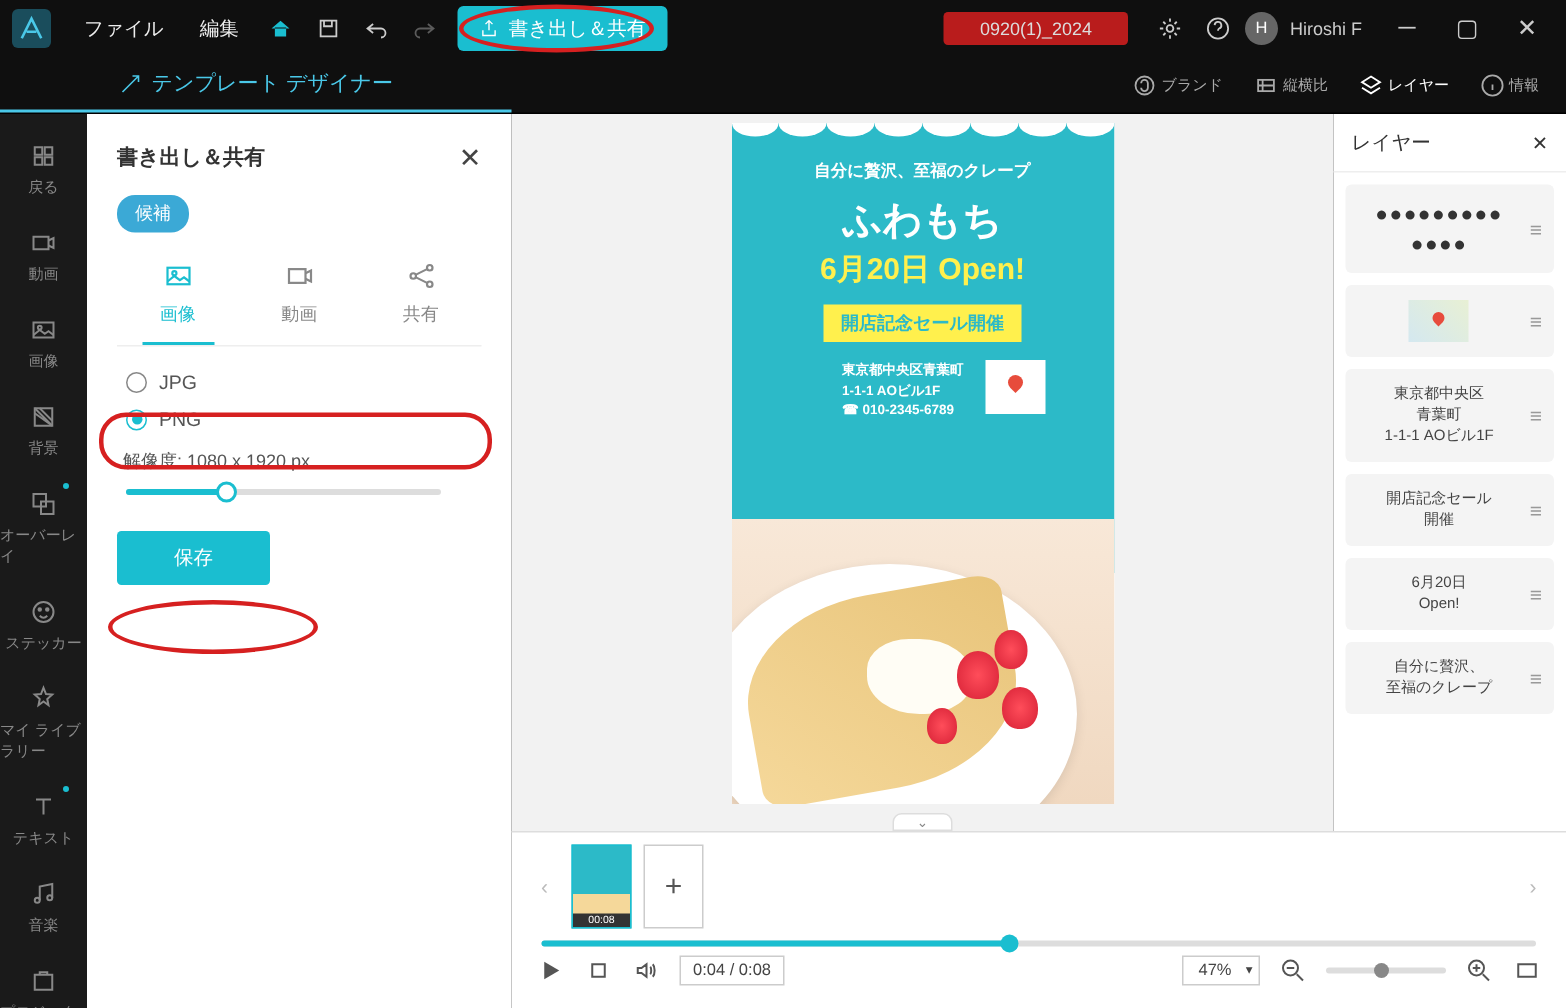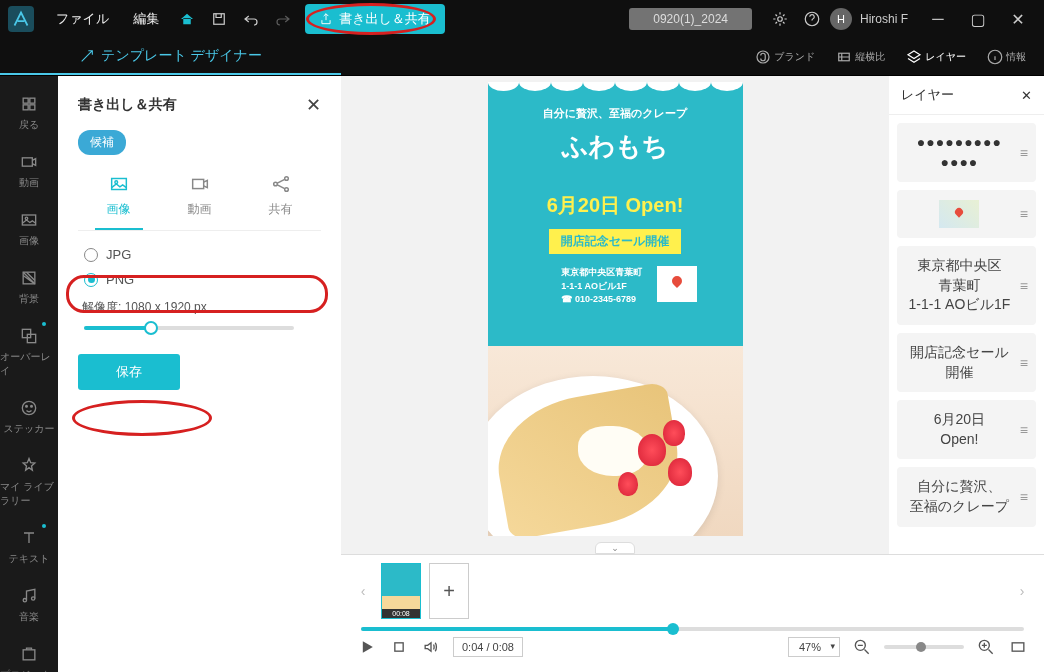--- a/index.html
+++ b/index.html
@@ -6,21 +6,21 @@
 body { width: 1044px; height: 672px; background: #1a1a1a; color: #fff; overflow: hidden; position: relative; }
 
 
 .topbar { height: 38px; background: #0f0f0f; display: flex; align-items: center; padding: 0 8px; gap: 4px; }
 .app-logo { width: 26px; height: 26px; background: #1a4d5c; border-radius: 4px; display: flex; align-items: center; justify-content: center; margin-right: 8px; }
 .menu-item { padding: 4px 10px; font-size: 13px; color: #eee; cursor: pointer; }
 .top-icon { width: 28px; height: 28px; display: flex; align-items: center; justify-content: center; cursor: pointer; color: #ccc; }
 .top-icon svg { width: 18px; height: 18px; }
 .export-btn { background: #1abed0; color: #fff; padding: 6px 14px; border-radius: 4px; font-size: 13px; display: flex; align-items: center; gap: 6px; cursor: pointer; margin-left: 4px; }
 .spacer { flex: 1; }
-.filename-box { background: #737373; padding: 4px 24px; font-size: 12px; color: #ddd; border-radius: 3px; margin-right: 10px; }
+.filename-box { background: #b91c1c; padding: 4px 24px; font-size: 12px; color: #ddd; border-radius: 3px; margin-right: 10px; }
 .user-avatar { width: 22px; height: 22px; border-radius: 50%; background: #666; display: flex; align-items: center; justify-content: center; font-size: 11px; margin-right: 4px; }
 .window-ctrl { width: 36px; height: 28px; display: flex; align-items: center; justify-content: center; cursor: pointer; color: #ccc; }
 
 
 .secondbar { height: 38px; background: #0f0f0f; display: flex; align-items: center; border-bottom: 1px solid #000; }
 .designer-label { width: 341px; text-align: center; font-size: 14px; color: #4ac8e8; display: flex; align-items: center; justify-content: center; gap: 6px; border-bottom: 2px solid #4ac8e8; height: 100%; }
 .secondbar-right { flex: 1; display: flex; justify-content: flex-end; padding-right: 8px; }
 .tool-item { display: flex; flex-direction: row; align-items: center; padding: 2px 10px; font-size: 10px; color: #aaa; cursor: pointer; gap: 2px; }
 .tool-item.active { color: #fff; }
 .tool-item svg { width: 18px; height: 18px; }
@@ -54,40 +54,40 @@
 
 .red-ellipse { position: absolute; border: 3px solid #d62020; border-radius: 50%; pointer-events: none; z-index: 100; }
 
 
 .canvas-area { position: absolute; left: 341px; top: 76px; right: 155px; bottom: 118px; background: #f2f2f2; display: flex; justify-content: center; align-items: flex-start; overflow: hidden; }
 .canvas { width: 255px; height: 454px; background: #fff; margin-top: 6px; position: relative; overflow: hidden; font-weight: bold; }
 .canvas-top { height: 300px; background: #2cbac8; position: relative; padding-top: 24px; text-align: center; color: #fff; }
 .scallop { position: absolute; top: 0; left: 0; right: 0; height: 18px; display: flex; }
 .scallop span { flex: 1; background: #fff; border-radius: 0 0 50% 50%; margin-top: -9px; height: 18px; }
 .c-sub { font-size: 11px; margin-bottom: 8px; }
-.c-title { font-size: 26px; font-family: serif; margin-bottom: 28px; }
+.c-title { font-size: 26px; font-family: serif; margin-bottom: 2px; }
 .c-open { font-size: 20px; color: #fff04d; margin-bottom: 10px; }
 .c-banner { background: #fff04d; color: #2cbac8; display: inline-block; padding: 4px 12px; font-size: 12px; margin-bottom: 12px; }
 .c-addr { font-size: 9px; line-height: 1.5; text-align: left; margin-left: 28px; display: inline-block; vertical-align: top; }
 .c-map { display: inline-block; width: 40px; height: 36px; background: #fff; margin-left: 10px; vertical-align: top; position: relative; }
 .c-map::after { content: ""; position: absolute; left: 15px; top: 10px; width: 10px; height: 10px; background: #e74c3c; border-radius: 50% 50% 50% 0; transform: rotate(-45deg); }
 .canvas-bottom { position: absolute; bottom: 0; left: 0; right: 0; height: 190px; background: linear-gradient(#f8e8d8, #f0d8c0); overflow: hidden; }
 .plate { position: absolute; bottom: -40px; left: -20px; width: 250px; height: 200px; background: #fff; border-radius: 50%; box-shadow: 0 2px 8px rgba(0,0,0,0.1); }
 .crepe { position: absolute; bottom: 10px; left: 10px; width: 180px; height: 130px; background: linear-gradient(45deg, #f5d89a, #e8c47a); border-radius: 50% 10% 50% 10%; transform: rotate(-10deg); }
 .cream { position: absolute; bottom: 60px; left: 90px; width: 70px; height: 50px; background: #fffdf5; border-radius: 40% 50% 45% 50%; }
 .berry { position: absolute; width: 28px; height: 32px; background: radial-gradient(#ff4d5a, #d62035); border-radius: 50% 50% 45% 45%; }
 
 .canvas-chevron { position: absolute; bottom: 0; left: 50%; transform: translateX(-50%); width: 40px; height: 12px; background: #fff; border: 1px solid #ddd; border-radius: 6px 6px 0 0; display: flex; align-items: center; justify-content: center; font-size: 9px; color: #888; cursor: pointer; }
 
 
 .layers-panel { position: absolute; right: 0; top: 76px; width: 155px; bottom: 118px; background: #fff; color: #333; display: flex; flex-direction: column; }
 .layers-header { display: flex; justify-content: space-between; align-items: center; padding: 10px 12px; font-size: 13px; border-bottom: 1px solid #eee; }
 .layers-list { flex: 1; overflow-y: auto; padding: 8px; }
 .layer-item { background: #f4f4f4; border-radius: 4px; padding: 10px 8px; margin-bottom: 8px; display: flex; align-items: center; justify-content: space-between; gap: 6px; cursor: pointer; }
-.layer-content { flex: 1; font-size: 14px; color: #444; text-align: center; line-height: 1.4; }
+.layer-content { flex: 1; font-size: 10px; color: #444; text-align: center; line-height: 1.4; }
 .layer-handle { color: #999; font-size: 14px; cursor: grab; }
 .layer-thumb-dots { font-size: 14px; letter-spacing: 1px; color: #333; }
 .layer-thumb-map { width: 40px; height: 28px; background: linear-gradient(45deg,#d4e8f0,#e8f0d4); position: relative; margin: 0 auto; }
 .layer-thumb-map::after { content: ""; position: absolute; left: 16px; top: 8px; width: 8px; height: 8px; background: #e74c3c; border-radius: 50% 50% 50% 0; transform: rotate(-45deg); }
 
 
 .timeline { position: absolute; left: 341px; right: 0; bottom: 0; height: 118px; background: #fff; border-top: 1px solid #ddd; }
 .timeline-thumbs { display: flex; align-items: center; padding: 8px 12px; gap: 8px; }
 .nav-arrow { width: 20px; height: 40px; display: flex; align-items: center; justify-content: center; color: #bbb; cursor: pointer; font-size: 14px; }
 .thumb { width: 40px; height: 56px; background: #2cbac8; border: 1px solid #1abed0; position: relative; cursor: pointer; overflow: hidden; }

